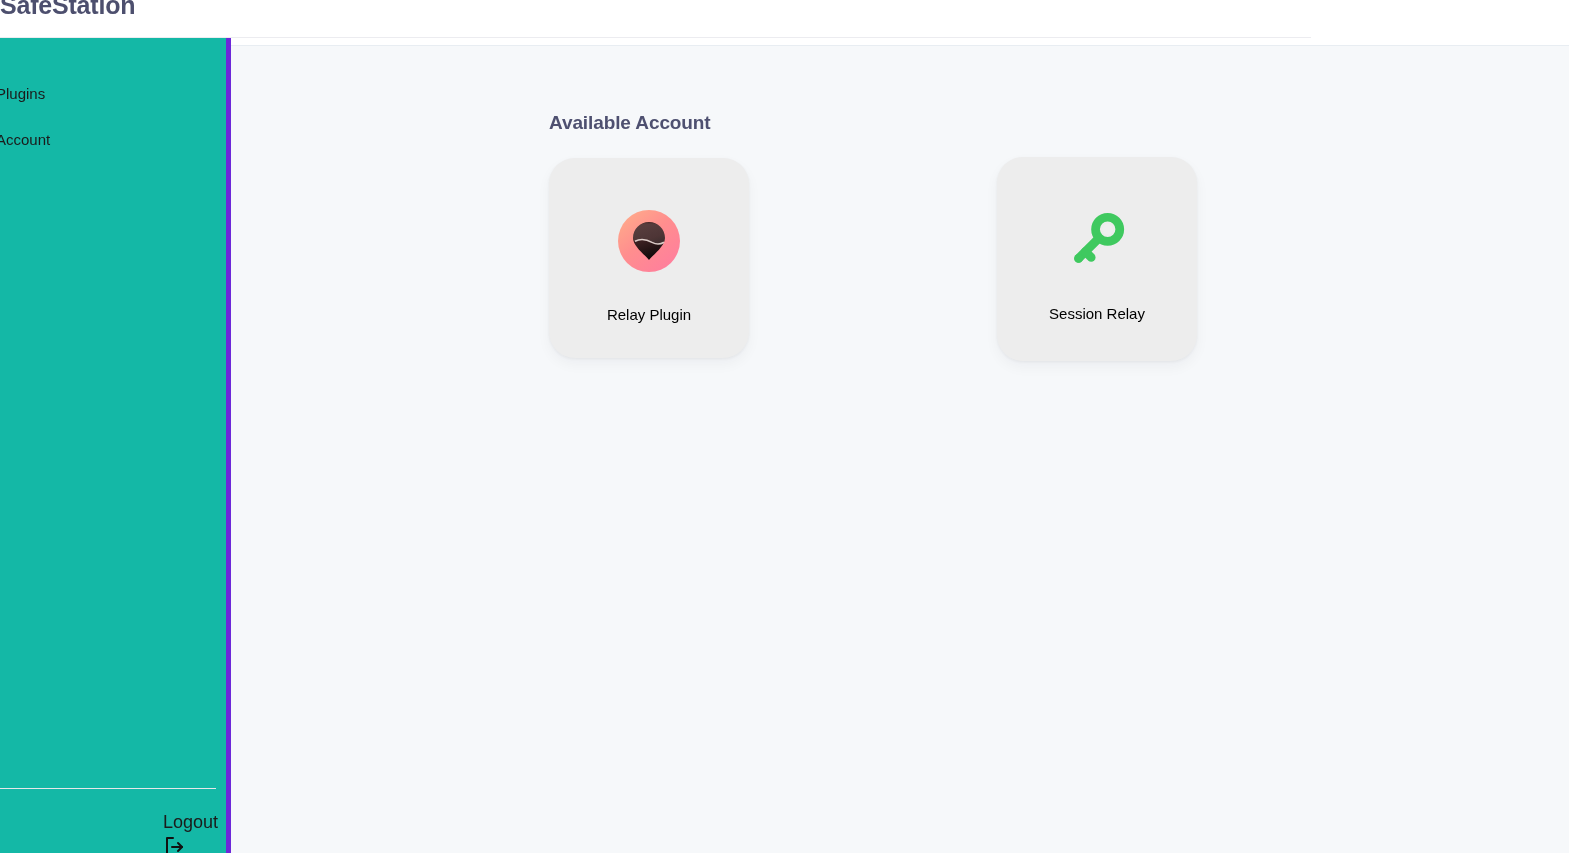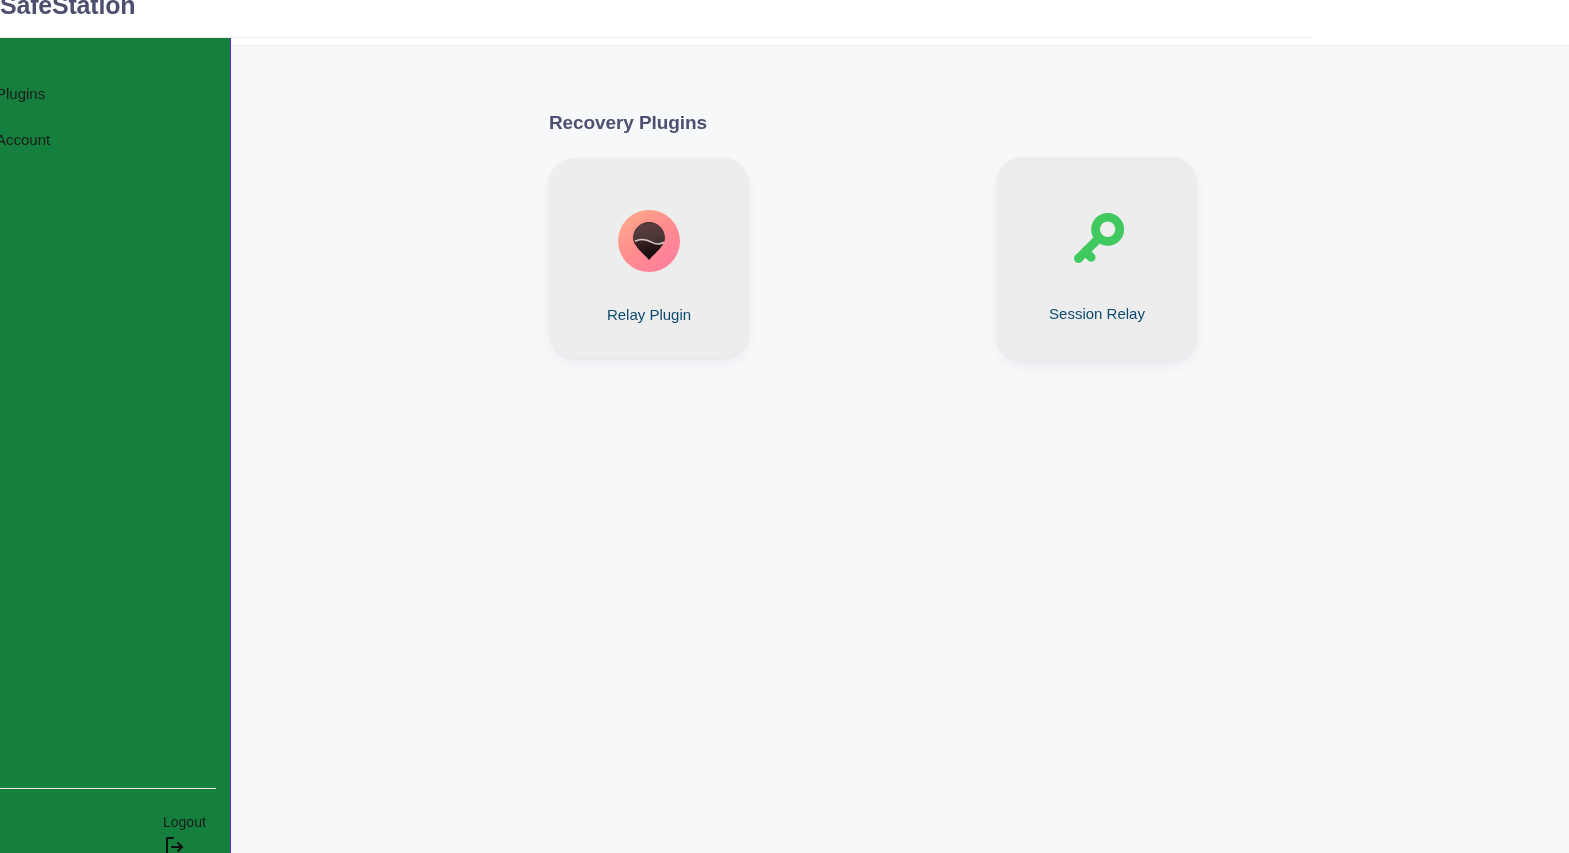--- a/index.html
+++ b/index.html
@@ -38,22 +38,22 @@
     color: #4d4f6e;
     white-space: nowrap;
   }
 
   
   .sidebar {
     position: absolute;
     left: 0; top: 38px;
     width: 231px;
     height: 815px;
-    background: #15803d;
-    border-right: 1px solid #6d28d9;
+    background: #14b8a6;
+    border-right: 5px solid #6d28d9;
     overflow: hidden;
     padding-left: 35px;
   }
   .nav {
     position: absolute;
     left: 0; top: 0;
     width: 231px;
   }
   .nav-item {
     position: absolute;
@@ -78,21 +78,21 @@
 
   .logout-block {
     position: absolute;
     left: 163px;
     top: 776px;
     width: 64px;
     text-align: left;
     cursor: pointer;
   }
   .logout-label {
-    font-size: 14px;
+    font-size: 18px;
     color: #1b1b1b;
     line-height: 16px;
     white-space: nowrap;
   }
   .logout-icon {
     display: block;
     margin-top: 5px;
     width: 24px;
     height: 24px;
   }
@@ -163,21 +163,21 @@
   .card.c0 .card-icon { top: 47px; }
   .card.c1 .card-icon { top: 46px; }
   .card.c2 .card-icon { top: 47px; }
   .card.c3 .card-icon { top: 44px; }
 
   .card-label {
     position: absolute;
     left: 0; right: 0;
     text-align: center;
     font-size: 15px;
-    color: #0c4a6e;
+    color: #000000;
     white-space: nowrap;
   }
   .card.c0 .card-label { top: 148px; }
   .card.c1 .card-label { top: 149px; }
   .card.c2 .card-label { top: 148px; }
   .card.c3 .card-label { top: 145px; }
 
   
   .relay-circle {
     width: 62px; height: 62px;
@@ -215,21 +215,21 @@
         <path d="M10 3H4v18h6"></path>
         <path d="M15 8l4 4-4 4"></path>
         <path d="M19 12H9"></path>
       </svg>
     </div>
   </div>
 
   <div class="main">
     <div class="main-inner">
 
-      <div class="section-title">Recovery Plugins</div>
+      <div class="section-title">Available Account</div>
 
       <div class="cards">
 
         <div class="card c0">
           <div class="card-icon">
             <div class="relay-circle">
               <svg width="34" height="40" viewBox="0 0 34 40">
                 <defs>
                   <linearGradient id="pinGrad" x1="0" y1="0" x2="0.3" y2="1">
                     <stop offset="0%" stop-color="#4a2b2b"></stop>

